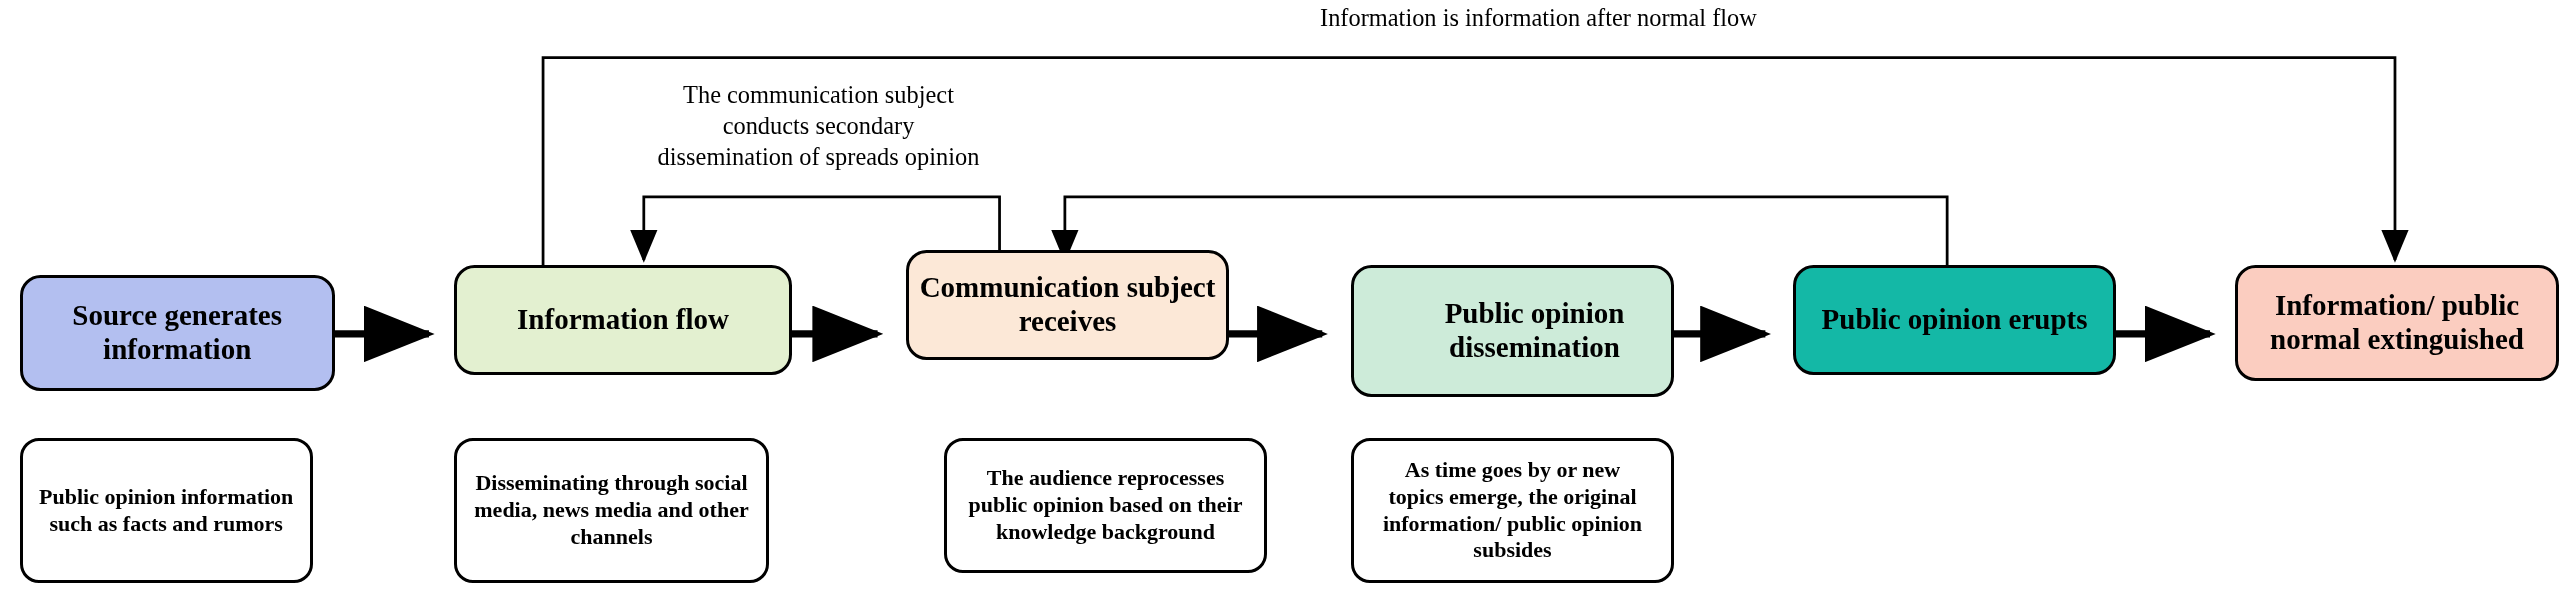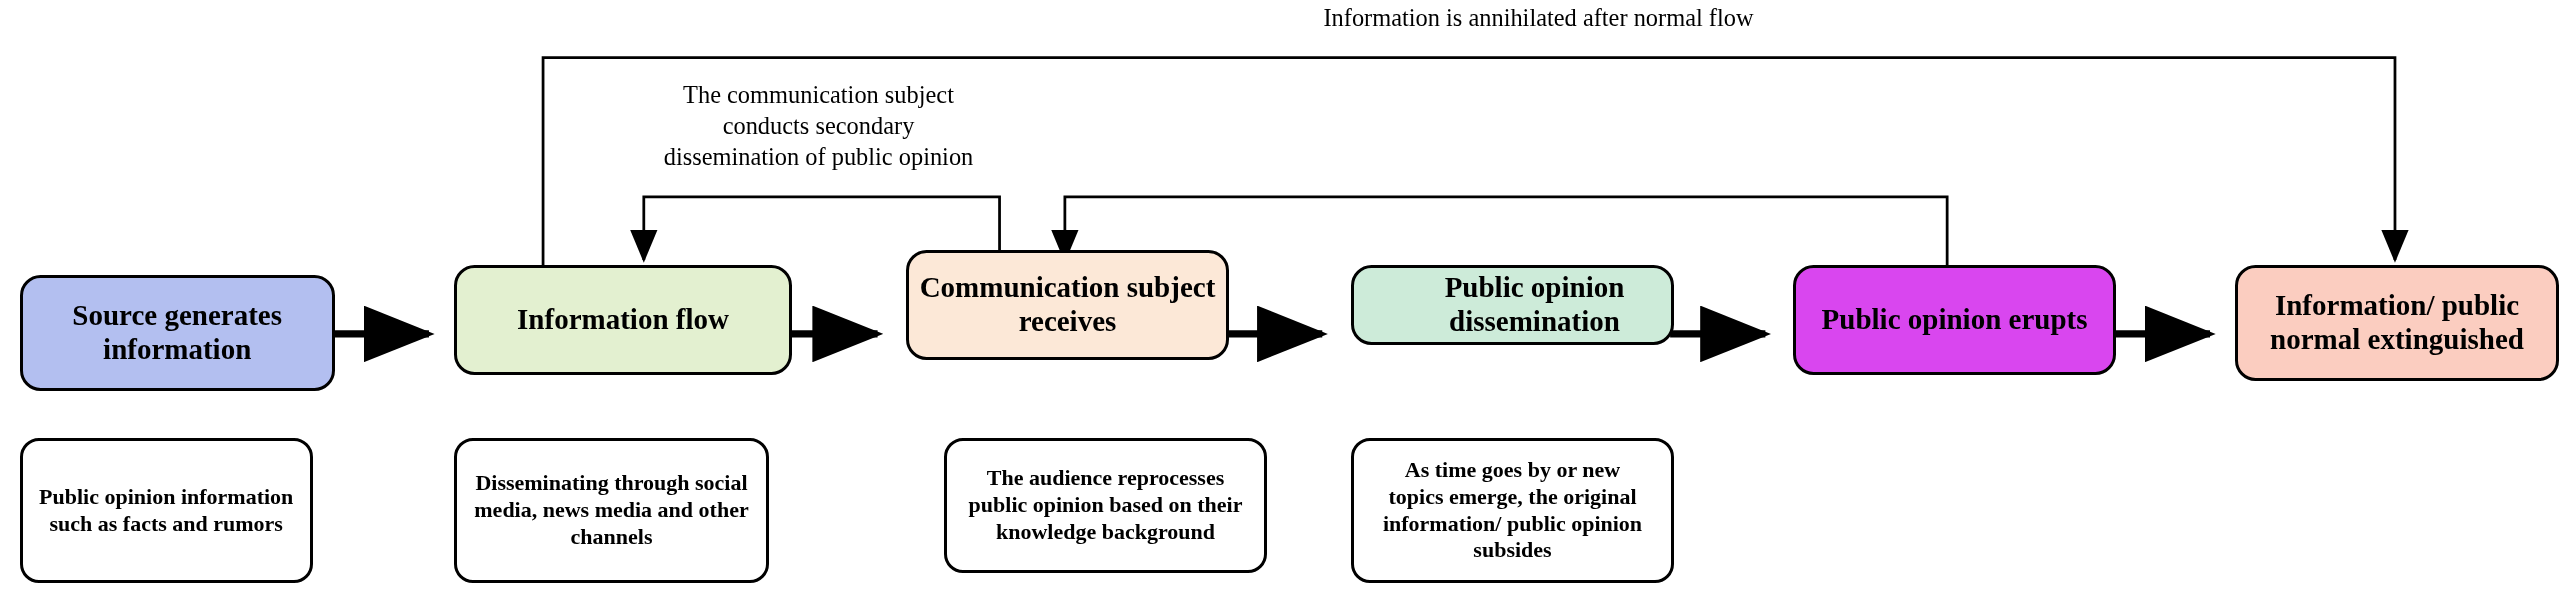--- a/index.html
+++ b/index.html
@@ -61,36 +61,36 @@
       <line x1="2687" y1="424" x2="2808" y2="424" stroke-width="9" marker-end="url(#fat)"></line>
     </g>
 
     <path d="M 690,337 L 690,73 L 3043,73 L 3043,330" stroke="#000" stroke-width="3.5" fill="none" marker-end="url(#thin)"></path>
 
     <path d="M 1270,337 L 1270,250 L 818,250 L 818,330" stroke="#000" stroke-width="3.5" fill="none" marker-end="url(#thin)"></path>
 
     <path d="M 2474,337 L 2474,250 L 1353,250 L 1353,330" stroke="#000" stroke-width="3.5" fill="none" marker-end="url(#thin)"></path>
   </svg>
 
-  <div class="anno" style="left:1023px;top:2.4px;width:1031px;">Information is annihilated after normal flow</div>
+  <div class="anno" style="left:1023px;top:2.4px;width:1031px;">Information is information after normal flow</div>
 
   <div class="anno" style="left:598px;top:79px;width:441px;">The communication subject
 conducts secondary
-dissemination of public opinion</div>
+dissemination of spreads opinion</div>
 
 
   <div class="node main" style="left:19.7px;top:275px;width:315px;height:116px;background:#b3bff0;">Source generates information</div>
 
   <div class="node main" style="left:454px;top:265px;width:338px;height:110px;background:#e3f0d0;">Information flow</div>
 
   <div class="node main" style="left:906px;top:250px;width:323px;height:110px;background:#fce8d7;">Communication subject receives</div>
 
-  <div class="node main" style="left:1351px;top:265px;width:323px;height:80px;background:#cdebd9;padding-left:44px;">Public opinion dissemination</div>
+  <div class="node main" style="left:1351px;top:265px;width:323px;height:132px;background:#cdebd9;padding-left:44px;">Public opinion dissemination</div>
 
-  <div class="node main" style="left:1793px;top:265px;width:323px;height:110px;background:#d946ef;">Public opinion erupts</div>
+  <div class="node main" style="left:1793px;top:265px;width:323px;height:110px;background:#14b8a6;">Public opinion erupts</div>
 
   <div class="node main" style="left:2235px;top:265px;width:324px;height:116px;background:#fbcdc0;">Information/ public normal extinguished</div>
 
   <div class="node sub" style="left:19.7px;top:438px;width:293px;height:145px;padding:16px 14px;">Public opinion information such as facts and rumors</div>
 
   <div class="node sub" style="left:454px;top:438px;width:315px;height:145px;padding:0 8px;">Disseminating through social media, news media and other channels</div>
 
   <div class="node sub" style="left:944px;top:438px;width:323px;height:135px;padding:8px 11px;">The audience reprocesses public opinion based on their knowledge background</div>
 
   <div class="node sub" style="left:1351px;top:438px;width:323px;height:145px;padding:0 27px;">As time goes by or new topics emerge, the original information/ public opinion subsides</div>

